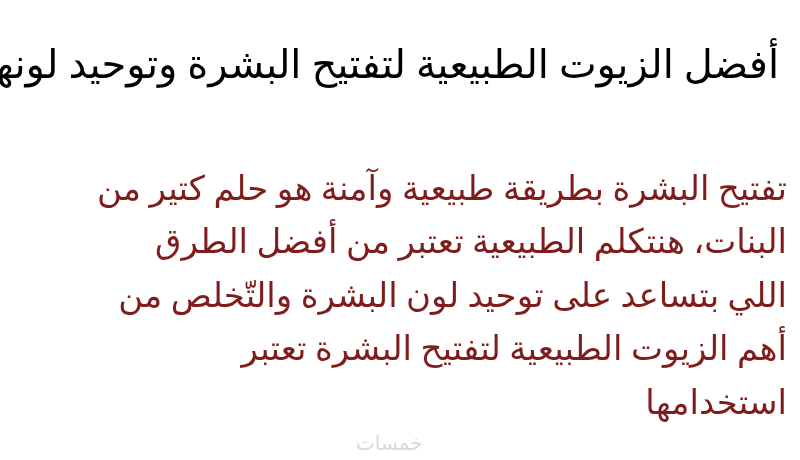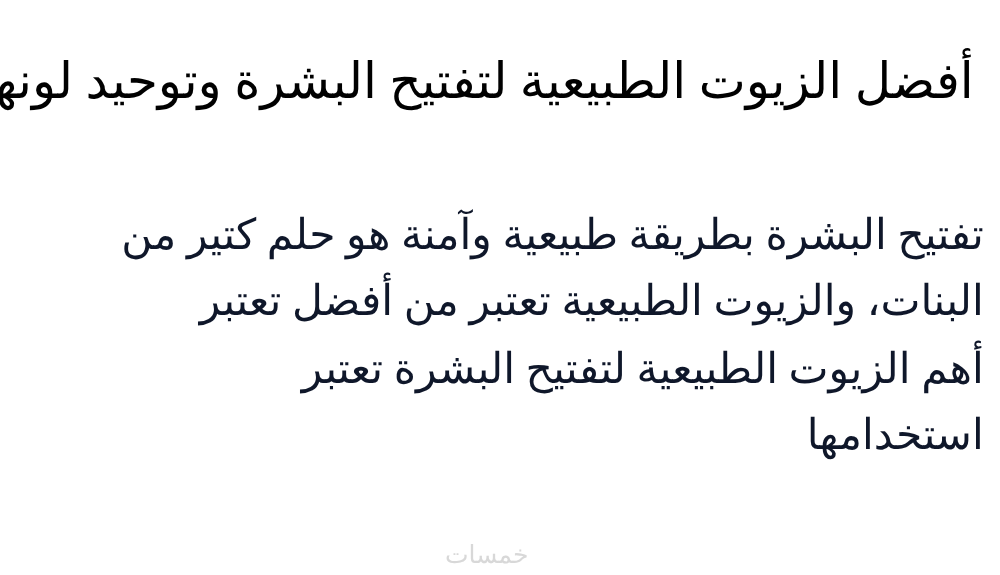--- a/index.html
+++ b/index.html
@@ -33,21 +33,21 @@
     top: 162px;
     right: 13px;
     left: 0;
   }
   .doc-line {
     text-align: right;
     font-size: 34px;
     line-height: 53.4px;
     height: 53.4px;
     white-space: nowrap;
-    color: #0f172a;
+    color: #7f1d1d;
   }
   .watermark {
     position: absolute;
     top: 428px;
     left: 356px;
     font-size: 20px;
     line-height: 30px;
     letter-spacing: 2px;
     color: #d8d8d8;
     font-family: "DejaVu Sans", "Liberation Sans", sans-serif;
@@ -57,20 +57,21 @@
 </style>
 </head>
 <body>
 
 <div class="page">
 
   <div class="doc-title">أفضل الزيوت الطبيعية لتفتيح البشرة وتوحيد لونها</div>
 
   <div class="doc-paragraph">
     <div class="doc-line">تفتيح البشرة بطريقة طبيعية وآمنة هو حلم كتير من</div>
-    <div class="doc-line">البنات، والزيوت الطبيعية تعتبر من أفضل تعتبر</div>
+    <div class="doc-line">البنات، هنتكلم الطبيعية تعتبر من أفضل الطرق</div>
+    <div class="doc-line">اللي بتساعد على توحيد لون البشرة والتّخلص من</div>
     <div class="doc-line">أهم الزيوت الطبيعية لتفتيح البشرة تعتبر</div>
     <div class="doc-line">استخدامها</div>
   </div>
 
   <div class="watermark">خمسات</div>
 
 </div>
 
 </body></html>

